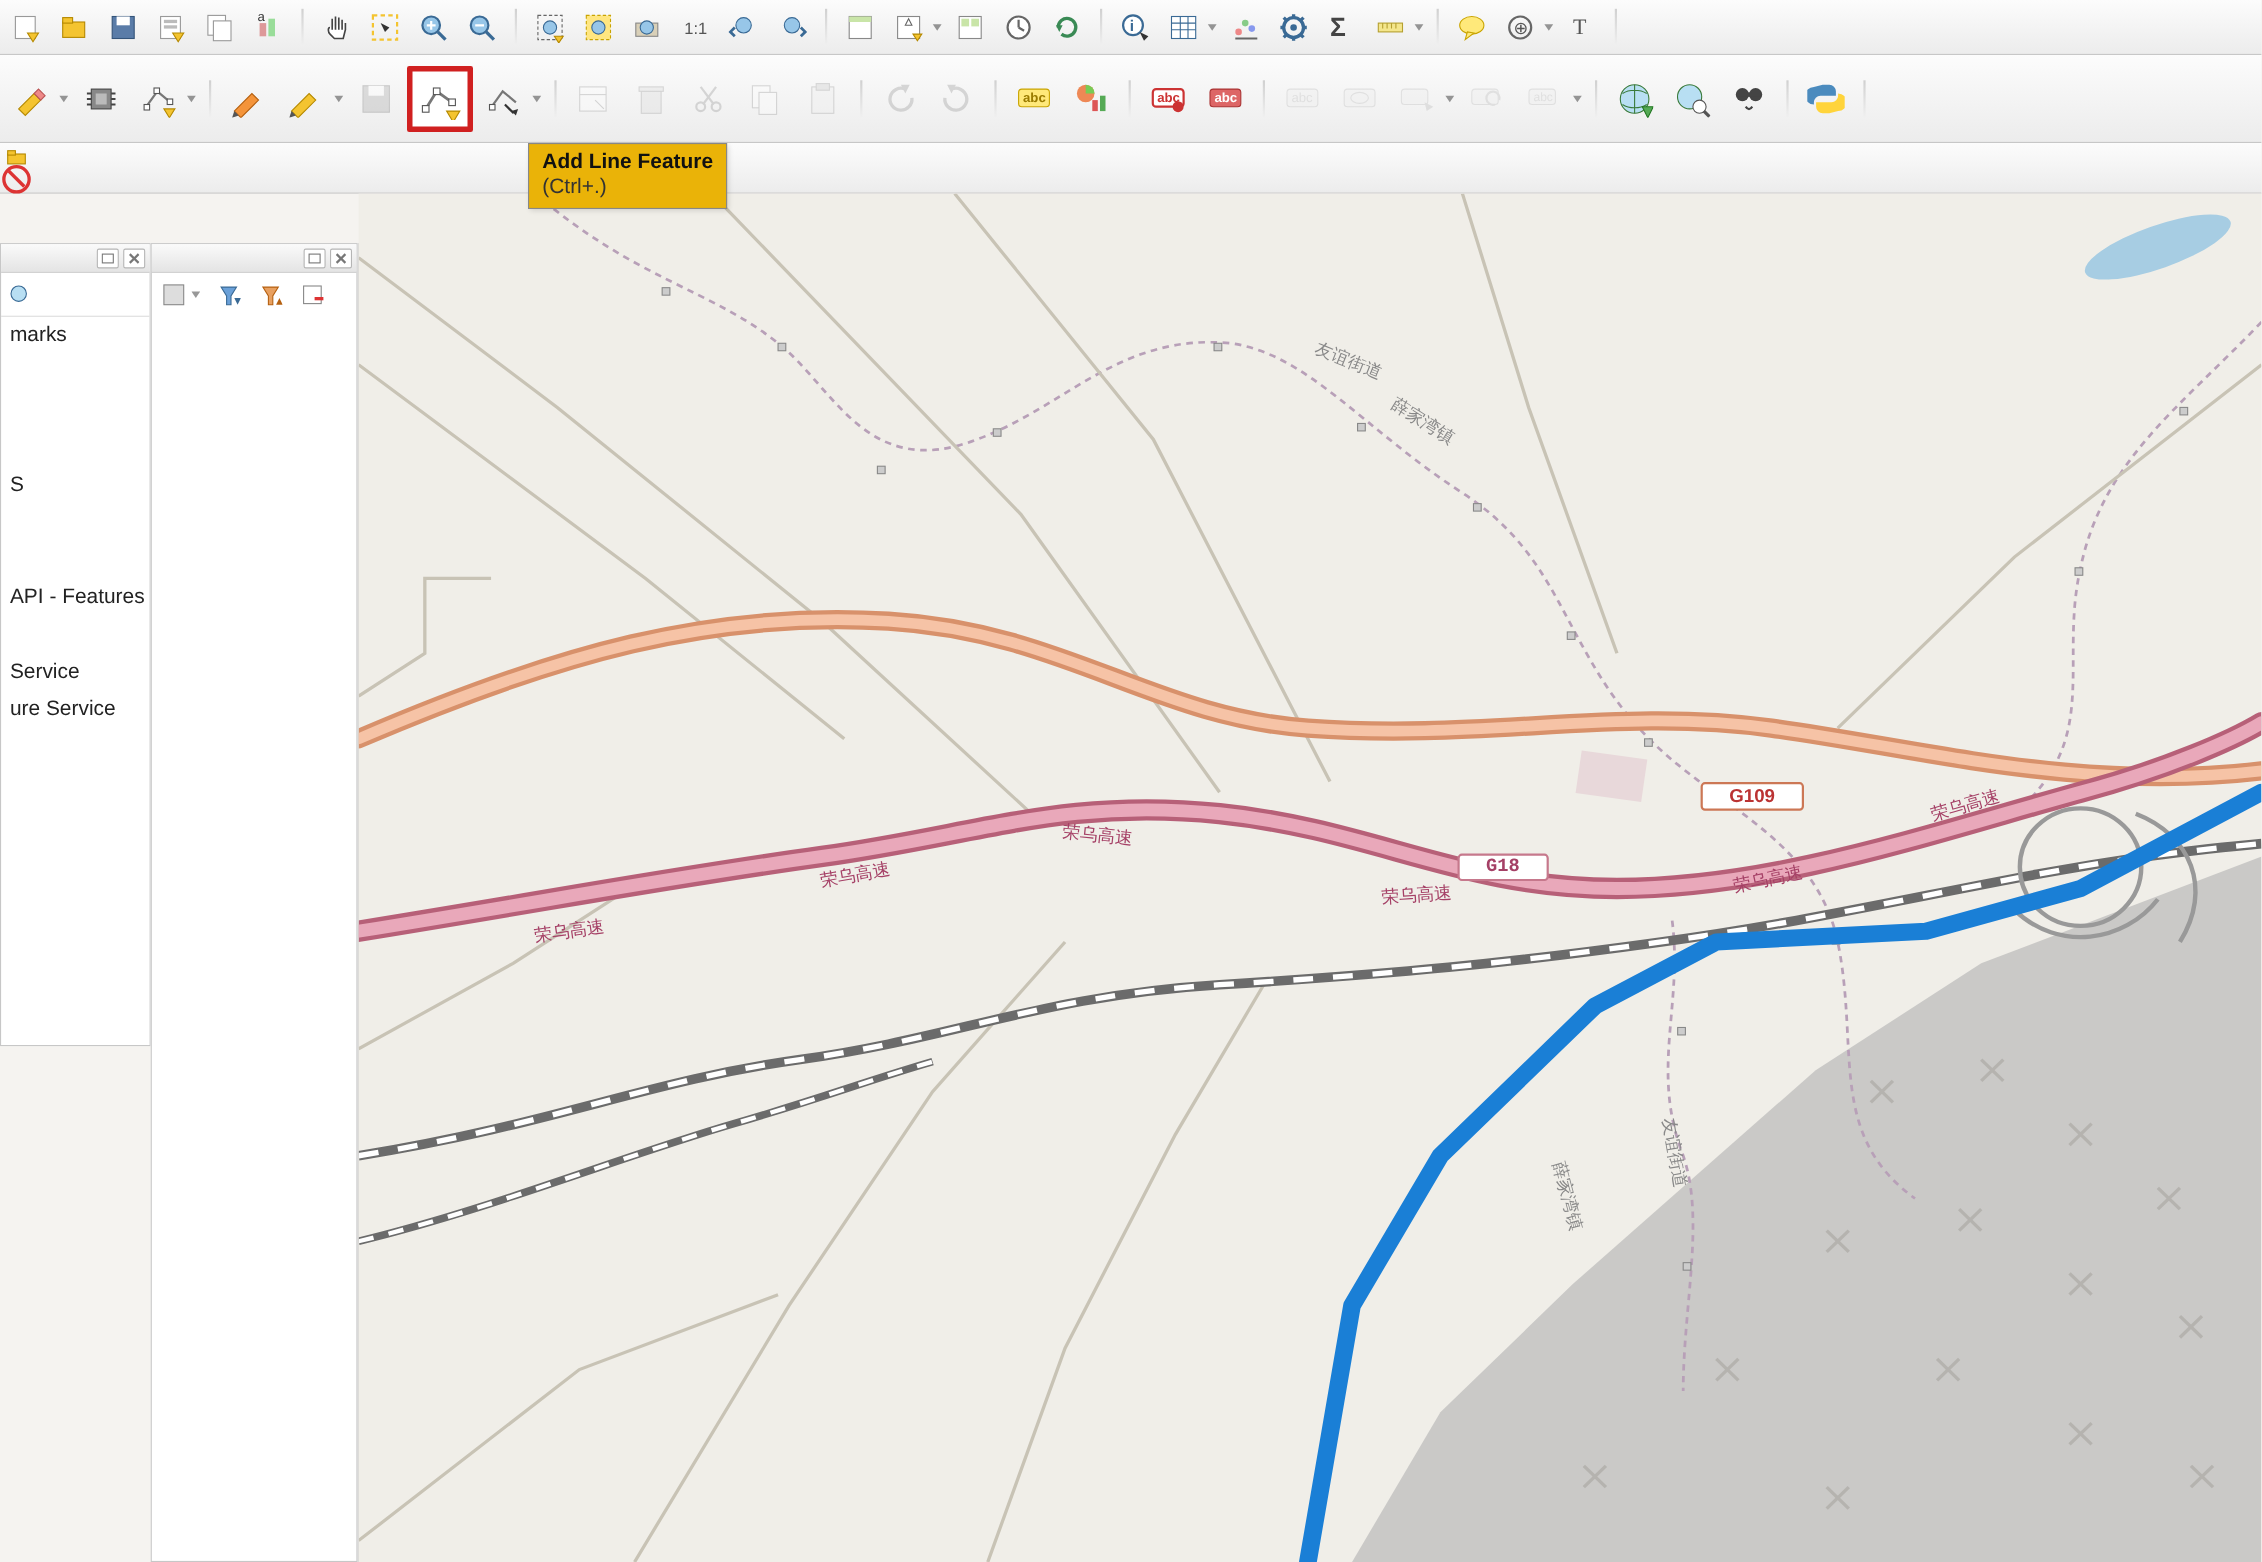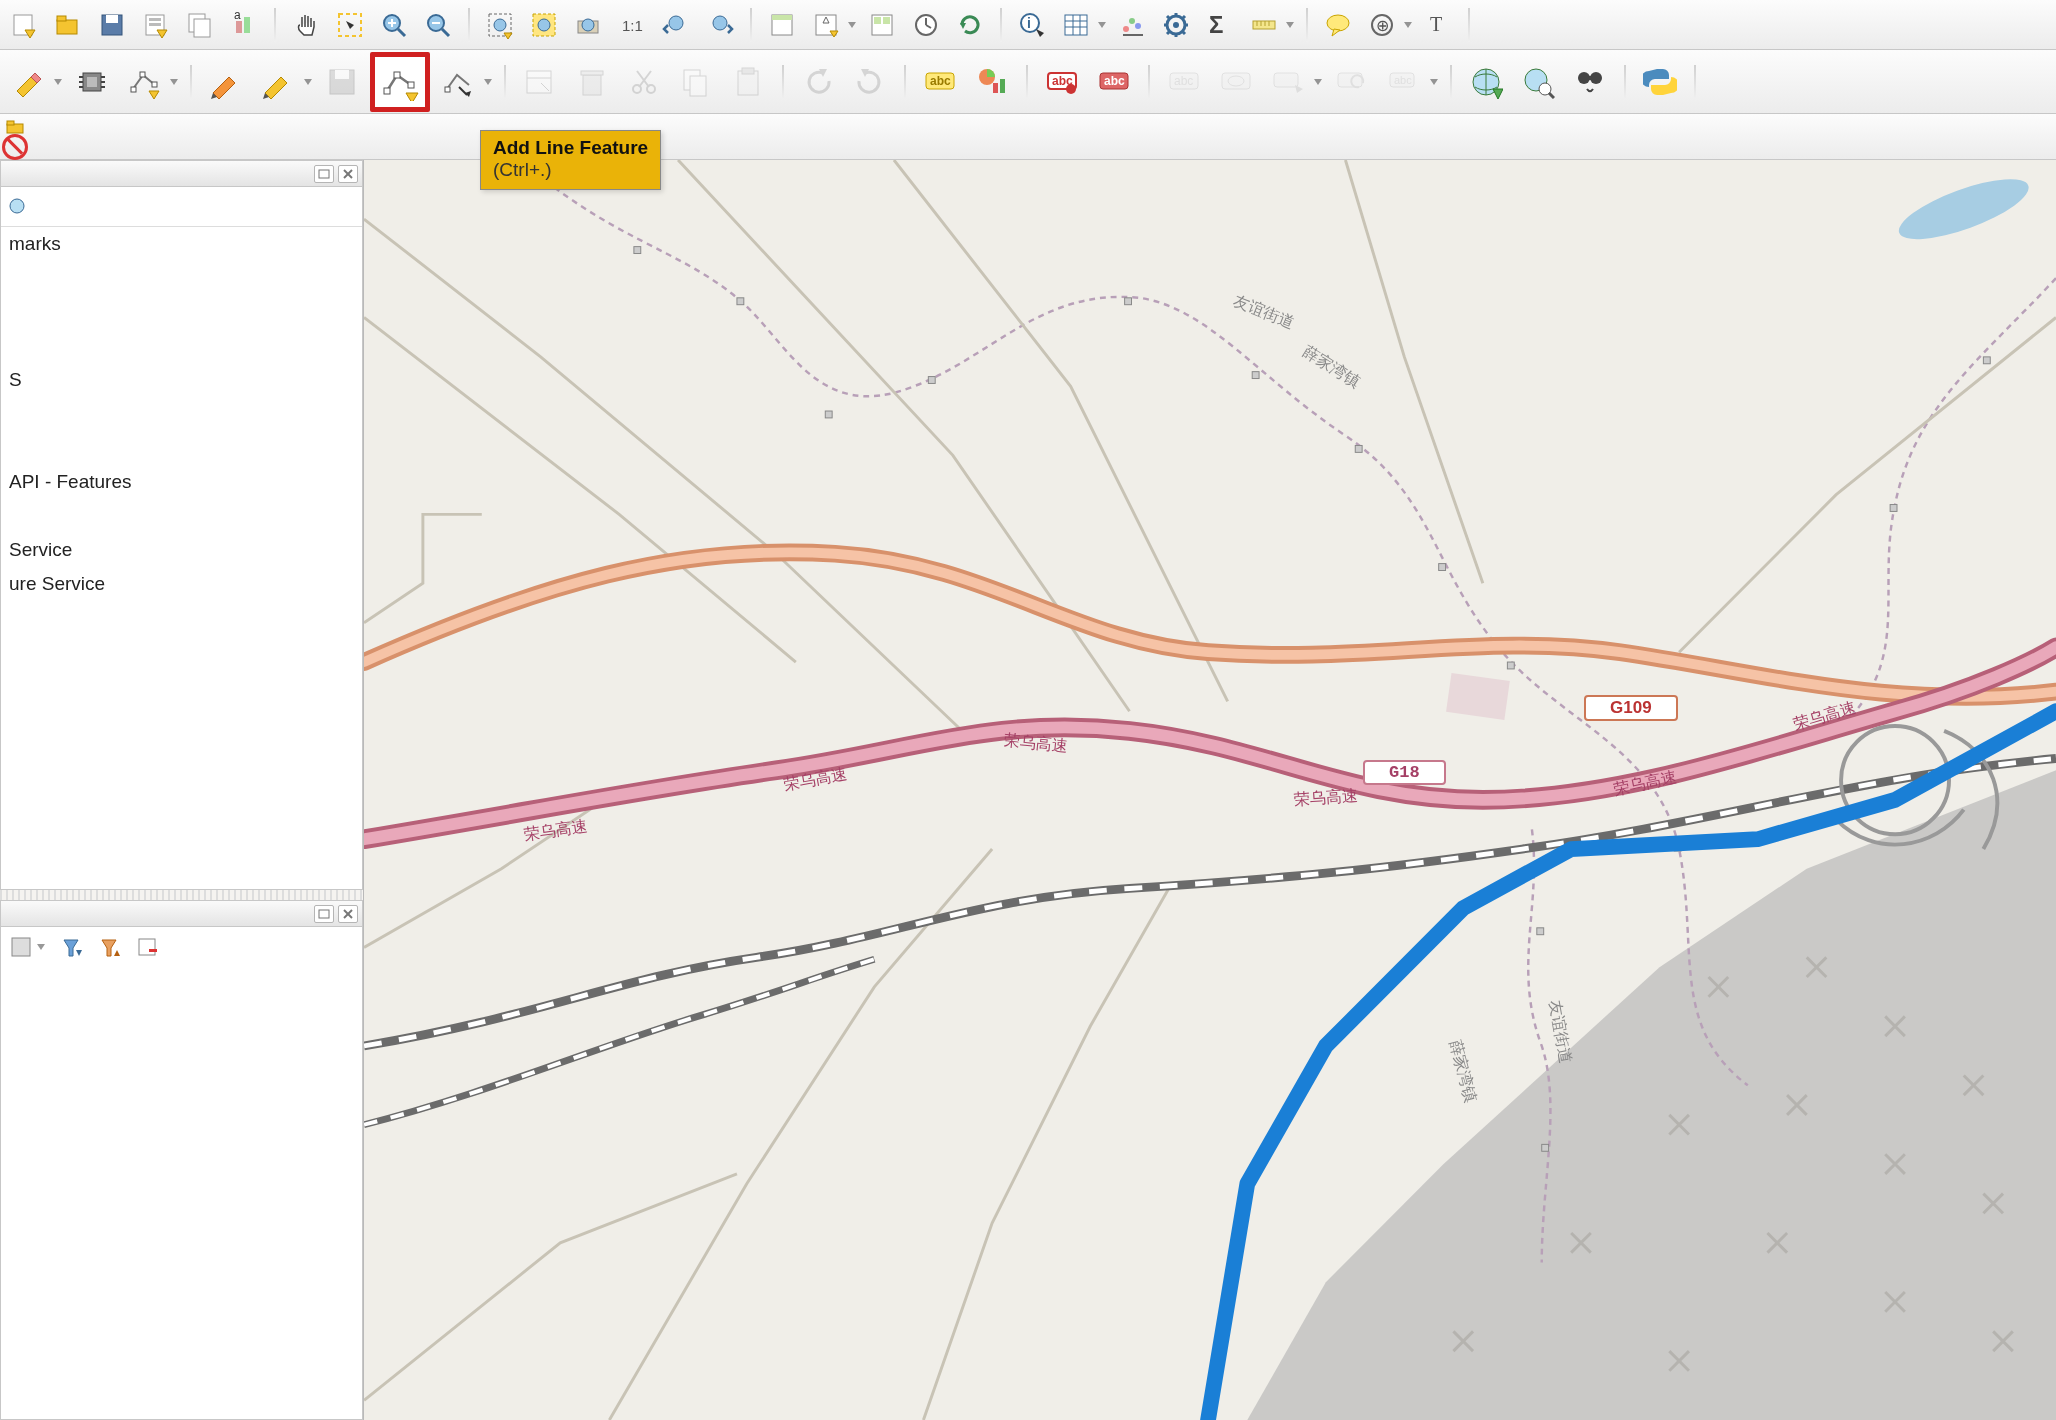--- a/index.html
+++ b/index.html
@@ -1,40 +1,40 @@
 <!DOCTYPE html>
 <html><head>
 <meta charset="utf-8">
 <style>
   * { box-sizing: border-box; margin: 0; padding: 0; }
   html, body { width: 2056px; height: 1420px; font-family: -apple-system, "Segoe UI", Arial, sans-serif; font-size: 19px; background:#f5f3f0; overflow:hidden; }
   .app { display:flex; flex-direction:column; width:100%; height:100%; }
 
   
   .toolbar-row { display:flex; align-items:center; height:50px; padding:0 4px; background:linear-gradient(#fcfcfc,#ececec); border-bottom:1px solid #c7c7c7; gap:4px;}
-  .toolbar-row.row2 { height:64px;}
+  .toolbar-row.row2 { height:80px;}
   .tb-sep { width:2px; height:34px; background:linear-gradient(#d0d0d0,#f0f0f0); margin:0 6px;}
   .tb-btn { width:40px; height:40px; border:1px solid transparent; border-radius:4px; display:flex; align-items:center; justify-content:center; background:transparent;}
   .tb-btn.big { width:48px; height:48px;}
   .tb-btn.disabled svg { opacity:.35;}
   .tb-btn.highlight { border:5px solid #d02020; border-radius:2px; width:60px; height:60px; background:#fff;}
   .drop { display:flex; align-items:center;}
   .drop-car { width:12px; display:flex; justify-content:center;}
   .drop-car svg{opacity:.6;}
 
   .row3 { height:46px; background:linear-gradient(#fcfcfc,#ececec); border-bottom:1px solid #c7c7c7; display:flex; align-items:center; padding:0 4px; gap:4px;}
   .stack2 { display:flex; flex-direction:column; gap:2px;}
   .mini { width:22px; height:18px; display:flex; align-items:center; justify-content:center;}
   .nodata { position:relative;}
   .nodata::after{content:""; position:absolute; width:20px; height:20px; border:3px solid #d33; border-radius:50%; transform:rotate(45deg);}
   .nodata::before{content:""; position:absolute; width:20px; height:3px; background:#d33; transform:rotate(45deg);}
 
   
   .body { flex:1; display:flex; min-height:0;}
-  .side { width:364px; display:flex; flex-direction:column; border-right:1px solid #b9b9b9;}
+  .side { width:326px; display:flex; flex-direction:row; border-right:1px solid #b9b9b9;margin-top:45px;}
 
   .panel { display:flex; flex-direction:column; background:#fff; border:1px solid #c7c7c7; margin:0; min-height:0;}
   .panel-hdr { height:26px; background:linear-gradient(#fafafa,#e4e4e4); display:flex; justify-content:flex-end; align-items:center; gap:4px; padding:0 4px; border-bottom:1px solid #c7c7c7;}
   .hdr-icn { width:20px; height:18px; border:1px solid #b5b5b5; border-radius:2px; display:flex; align-items:center; justify-content:center; background:#fff;}
   .panel-strip { height:40px; display:flex; align-items:center; padding:0 6px; border-bottom:1px solid #ddd;}
   .panel-body { flex:1; overflow:auto; position:relative;}
   .panel-body::-webkit-scrollbar{width:18px;}
   .panel-body::-webkit-scrollbar-track{background:#f0f0f0; border-left:1px solid #ddd;}
   .panel-body::-webkit-scrollbar-thumb{background:#c4c4c4; border:3px solid #f0f0f0; border-radius:9px;}
   .tree-item { padding:6px 4px 6px 8px; white-space:nowrap; color:#222;}

